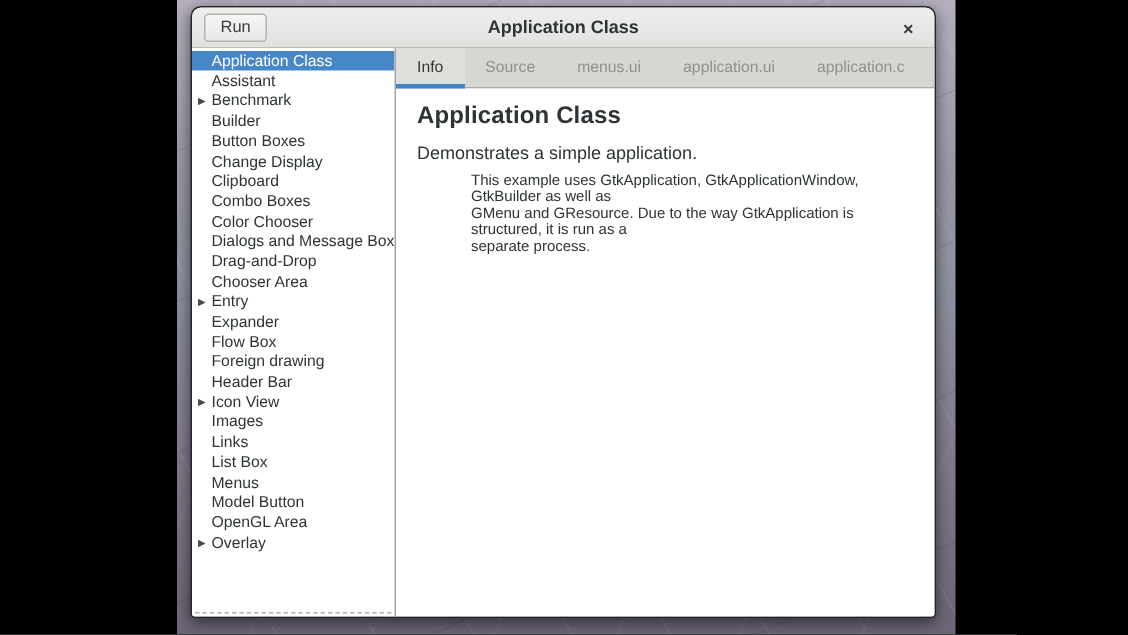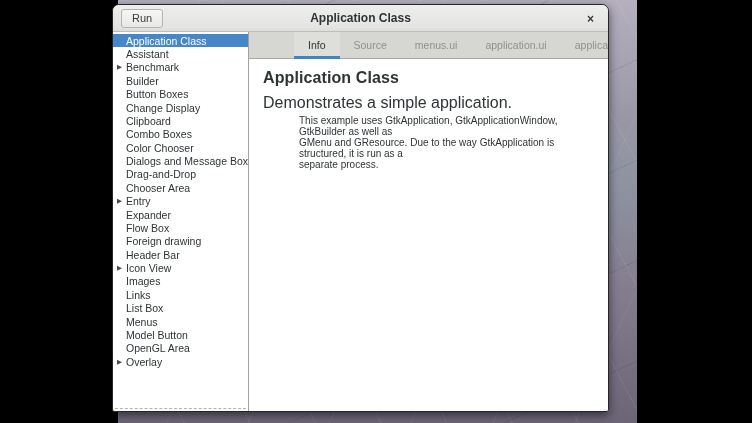--- a/index.html
+++ b/index.html
@@ -10,21 +10,21 @@
   
   .desktop { position:absolute; left:118px; top:0; width:519px; height:423px;
     background:
       repeating-linear-gradient(115deg, rgba(255,255,255,0.05) 0 1px, rgba(0,0,0,0) 1px 74px),
       repeating-linear-gradient(62deg, rgba(255,255,255,0.07) 0 1px, rgba(0,0,0,0) 1px 58px),
       repeating-linear-gradient(155deg, rgba(30,25,45,0.10) 0 1px, rgba(0,0,0,0) 1px 91px),
       linear-gradient(180deg, #b5afbe 0%, #9997a6 28%, #8d92a1 45%, #837b8e 70%, #6c6577 100%);
   }
 
   
-  .window { position:absolute; left:112px; top:4px; width:497px; height:408px;
+  .window { position:absolute; left:127px; top:4px; width:497px; height:408px;
     border:1px solid #262626; border-radius:7px 7px 3px 3px;
     box-shadow:0 3px 10px rgba(0,0,0,0.55);
     background:#fff; display:flex; flex-direction:column; overflow:hidden; }
 
   .headerbar { height:27px; flex:0 0 27px; display:flex; align-items:center;
     background:linear-gradient(180deg, #eeeeec 0%, #e4e4e2 85%, #dededb 100%);
     border-bottom:1px solid #bdbdb9; position:relative; border-radius:6px 6px 0 0; }
   .run-btn { margin-left:8px; height:19px; padding:0 10px; font-size:11px; color:#3c3c3a;
     background:linear-gradient(180deg, #f6f6f5, #e8e8e6); border:1px solid #b4b4b0;
     border-radius:3px; display:flex; align-items:center; cursor:default; }
@@ -47,28 +47,28 @@
   .row.sel .exp { color:#fff; }
   .undershoot { position:absolute; left:2px; right:2px; bottom:2px; height:0;
     border-bottom:1px dashed #b2b2ae; }
 
   
   .content { flex:1; display:flex; flex-direction:column; min-width:0; }
   .tabbar { height:27px; flex:0 0 27px; background:#d6d6d3; border-bottom:1px solid #a9a9a5;
     display:flex; align-items:stretch; }
   .tab { padding:0 14px; display:flex; align-items:center; justify-content:center;
     font-size:10.5px; color:#90908c; position:relative; }
-  .tab.active { color:#343432; background:#dededb;margin-left:45px; }
+  .tab.active { color:#343432; background:#dededb; }
   .tab.active::after { content:""; position:absolute; left:0; right:0; bottom:-1px;
     height:3px; background:var(--underline); }
 
   .page { flex:1; background:#fff; padding:9px 14px 0 14px; overflow:hidden; }
   .page h1 { font-size:16px; line-height:20px; font-weight:bold; color:#2e3436;
     letter-spacing:0.1px; margin-bottom:9px; }
-  .summary { font-size:16px; line-height:11px; color:#2e3436; margin-bottom:7px; }
+  .summary { font-size:12px; line-height:11px; color:#2e3436; margin-bottom:7px; }
   .bodytext { font-size:10px; line-height:11px; color:#2e3436;margin-left:36px; }
 </style>
 </head>
 <body>
 
 <div class="stage">
   <div class="desktop"></div>
 
   <div class="window">
 

